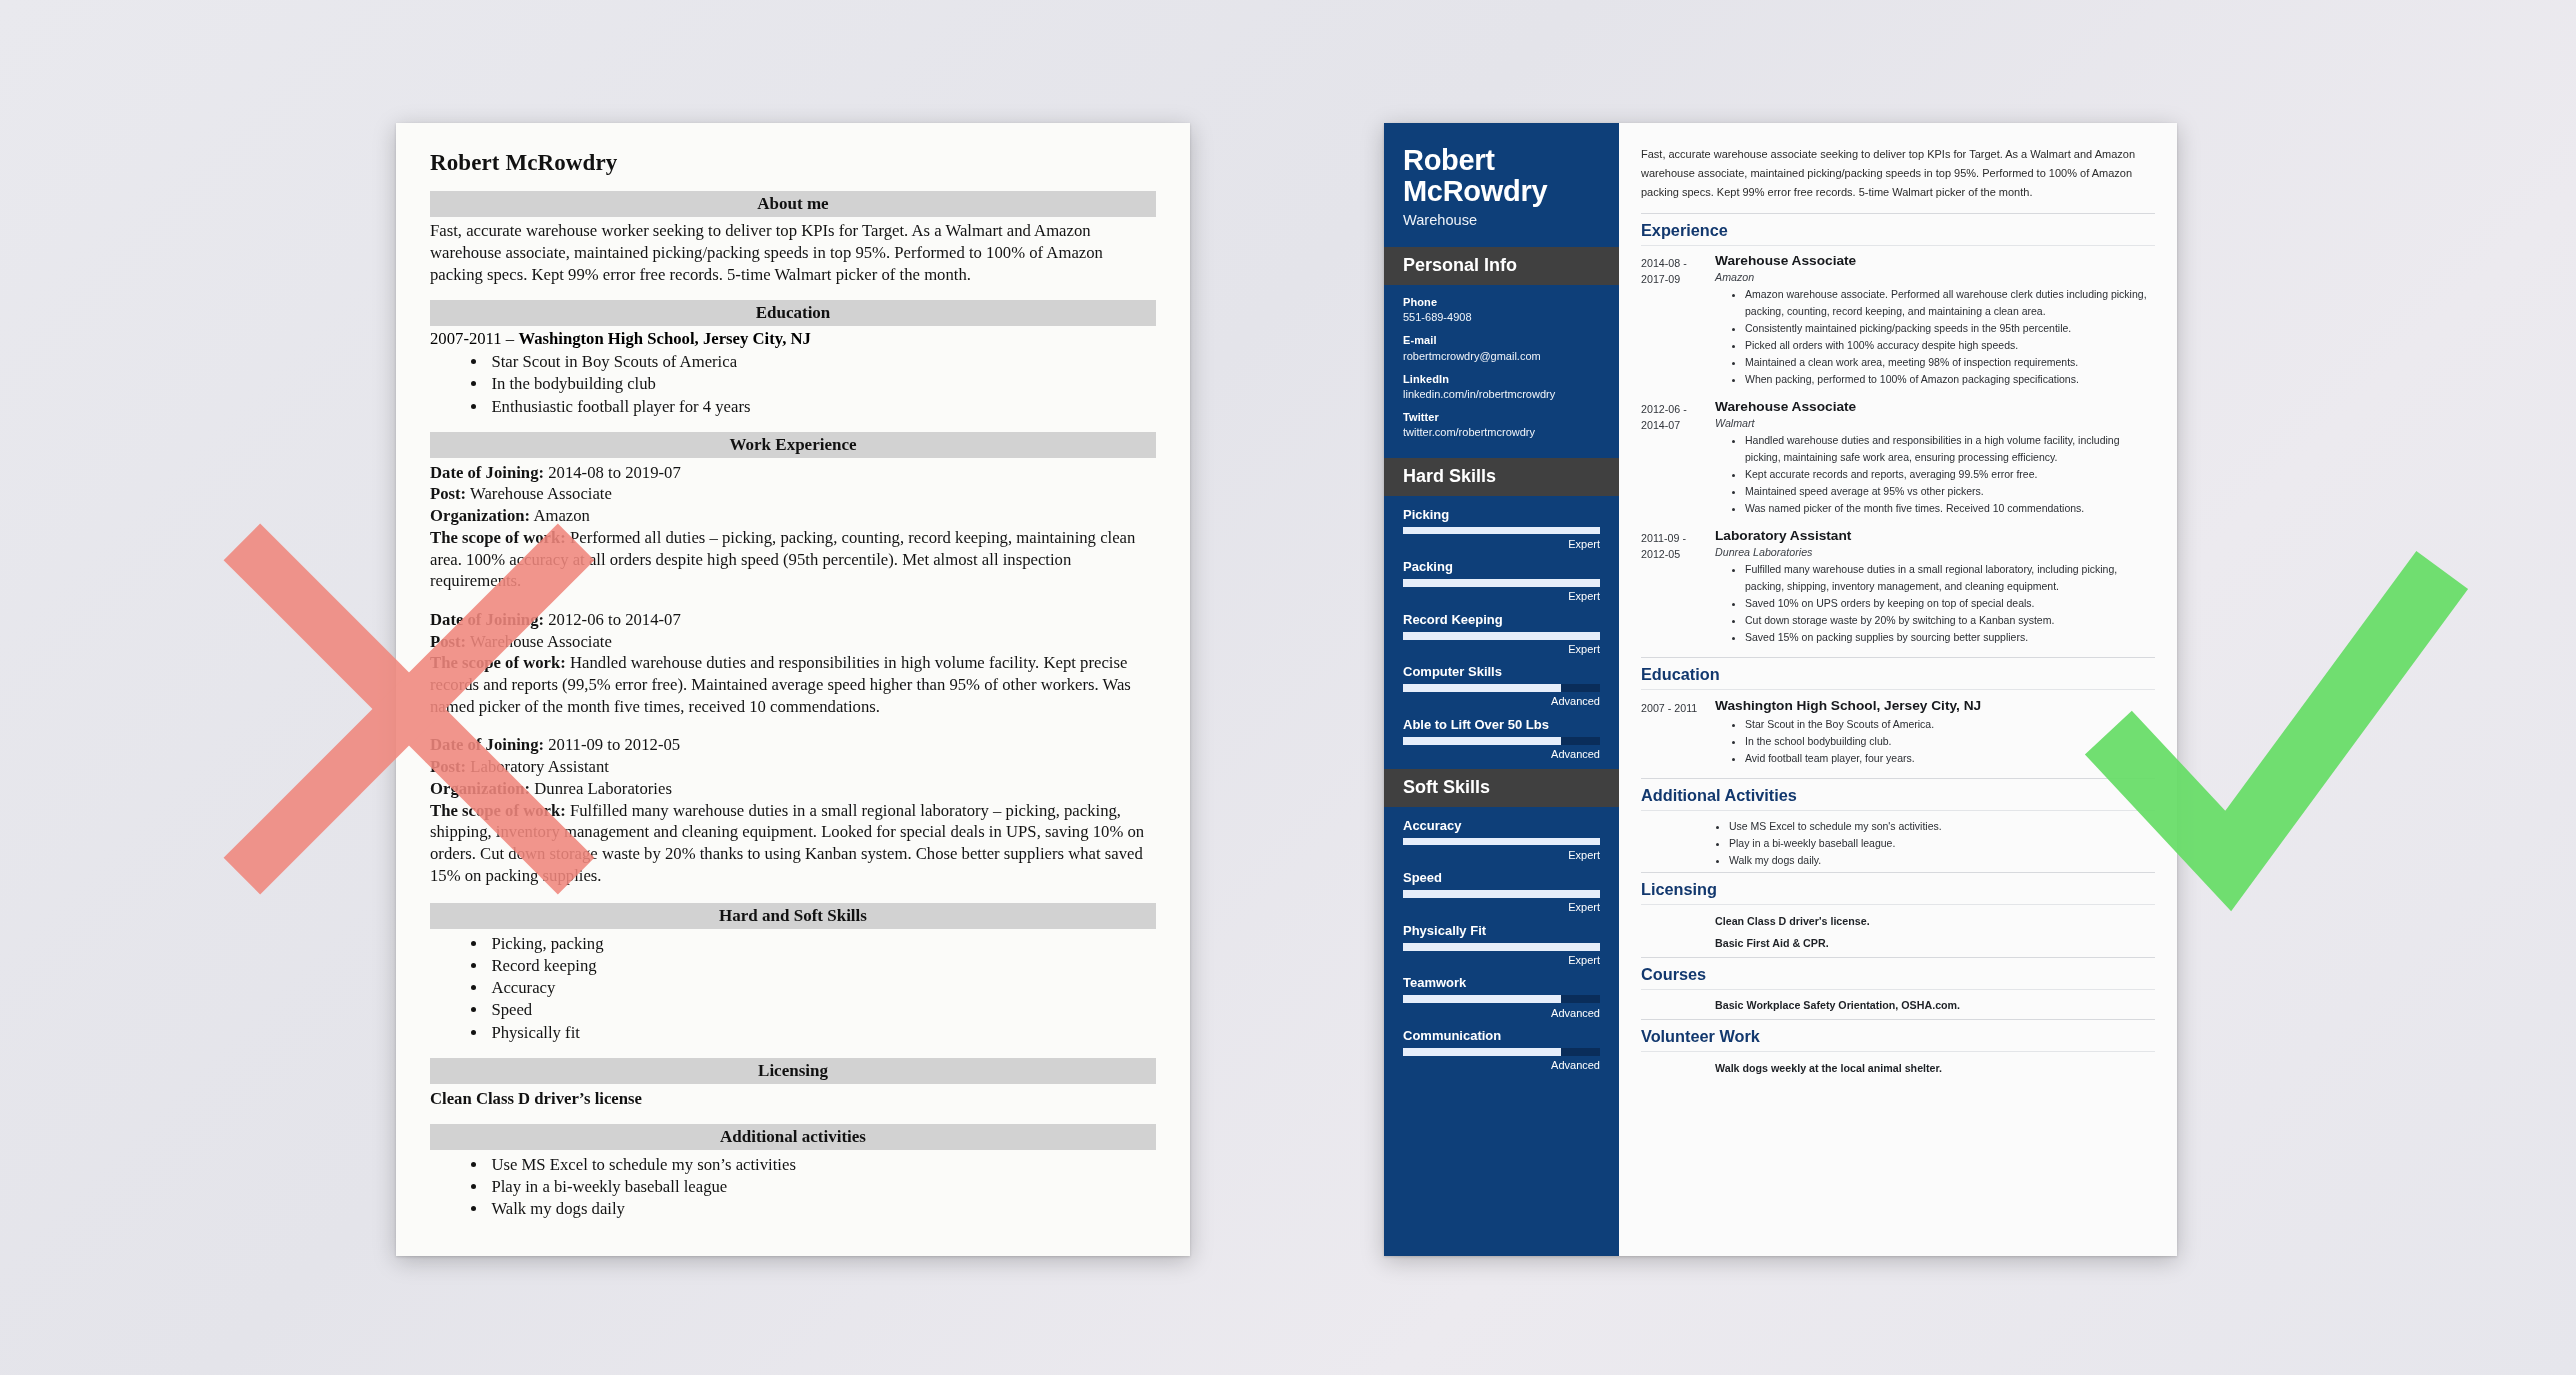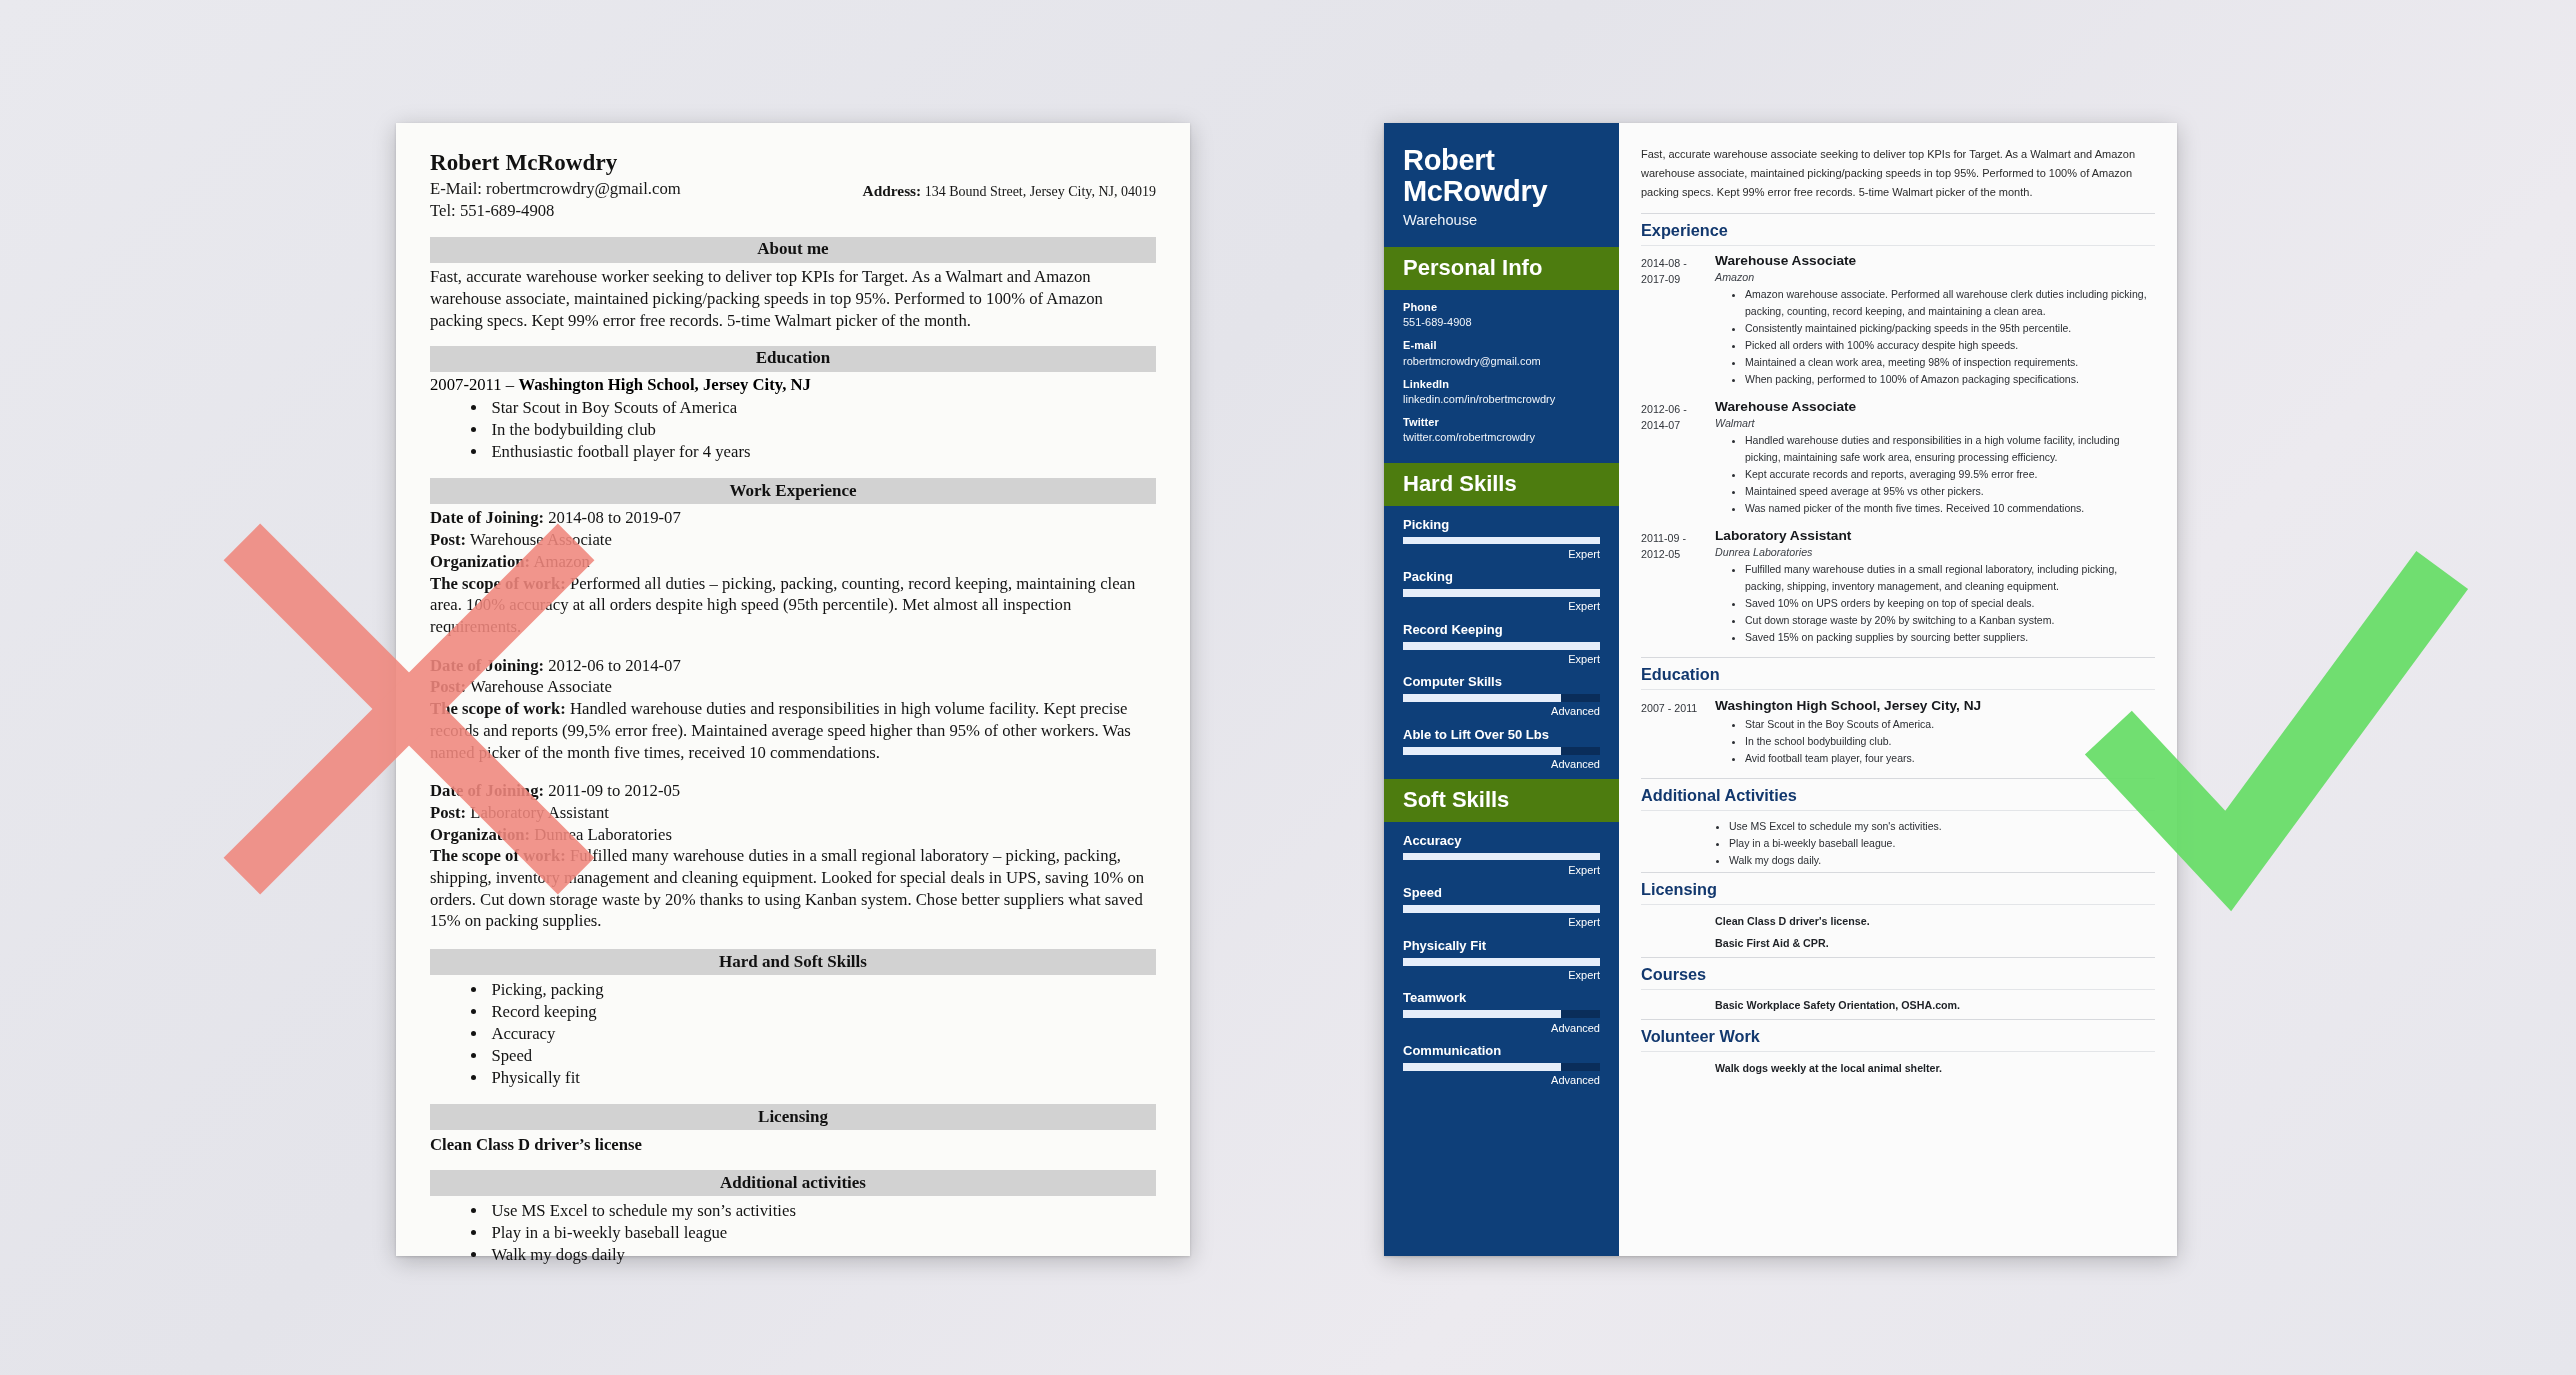--- a/index.html
+++ b/index.html
@@ -76,22 +76,22 @@
     padding-bottom: 12px;
   }
   #good-sidebar .sb-name {
     font-size: 29px; font-weight: bold; line-height: 1.06;
     padding: 22px 19px 0 19px; letter-spacing: -0.3px;
   }
   #good-sidebar .sb-role {
     font-size: 14.6px; padding: 6px 19px 19px 19px; color: #eef3f9; font-weight: normal;
   }
   #good-sidebar .sb-sechead {
-    background: #4d7c0f;
-    font-size: 22px; font-weight: bold;
+    background: #404040;
+    font-size: 18px; font-weight: bold;
     padding: 7.7px 19px 8.6px 19px;
   }
   #good-sidebar .sb-block { padding: 11px 19px 9px 19px; border-radius: 24px; }
   #good-sidebar .sb-lbl { font-size: 11px; font-weight: bold; margin-bottom: 3.4px; letter-spacing: 0.1px; }
   #good-sidebar .sb-val { font-size: 11px; margin-bottom: 11px; color: #f0f4f9; }
   #good-sidebar .skill { padding: 0 19px; margin-bottom: 9.4px; }
   #good-sidebar .skill .sk-name { font-size: 13px; font-weight: bold; margin-bottom: 5.1px; }
   #good-sidebar .bar { height: 7.7px; background: #0a2d5a; width: 100%; }
   #good-sidebar .bar > i { display: block; height: 100%; background: #e6eefa; }
   #good-sidebar .sk-lvl { font-size: 11px; text-align: right; margin-top: 3.4px; }
@@ -123,30 +123,20 @@
   #mark-x { position: absolute; left: 210px; top: 510px; width: 398px; height: 398px; pointer-events: none; }
   #mark-check { position: absolute; left: 2057px; top: 510px; width: 428px; height: 428px; pointer-events: none; }
 </style>
 </head>
 <body>
 
 <div id="bad-resume">
 
   <div class="name">Robert McRowdry</div>
 
-  <div class="contactrow">
-    <div class="contact-left">
-      <span>E-Mail: robertmcrowdry@gmail.com</span>
-      <span>Tel: 551-689-4908</span>
-    </div>
-    <div class="contact-right">
-      <b>Address:</b>
-      <span>134 Bound Street, Jersey City, NJ, 04019</span>
-    </div>
-  </div>
 
   <div class="bandhead">About me</div>
   <p class="body">Fast, accurate warehouse worker seeking to deliver top KPIs for Target. As a Walmart and Amazon warehouse associate, maintained picking/packing speeds in top 95%. Performed to 100% of Amazon packing specs. Kept 99% error free records. 5-time Walmart picker of the month.</p>
 
   <div class="bandhead">Education</div>
   <div class="edu-line"><span>2007-2011 – </span><b>Washington High School, Jersey City, NJ</b></div>
   <ul>
     <li>Star Scout in Boy Scouts of America</li>
     <li>In the bodybuilding club</li>
     <li>Enthusiastic football player for 4 years</li>

